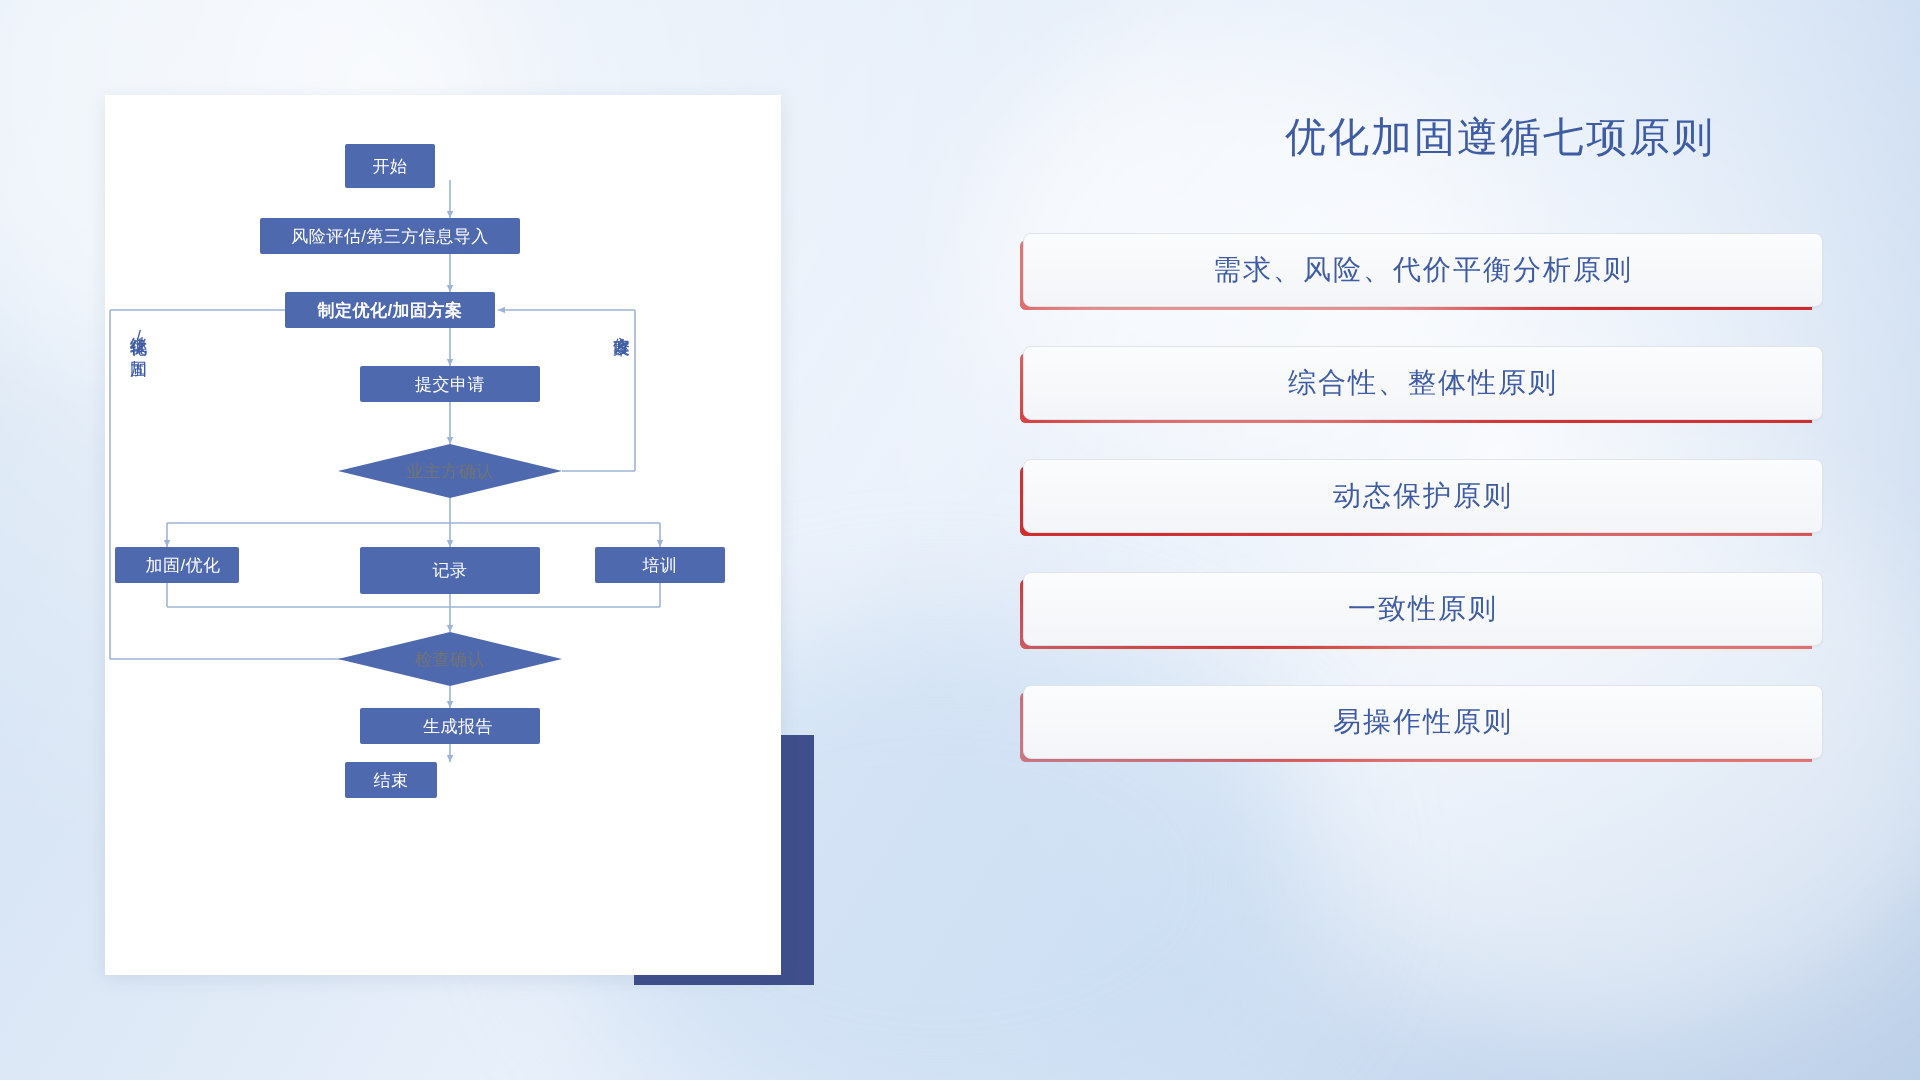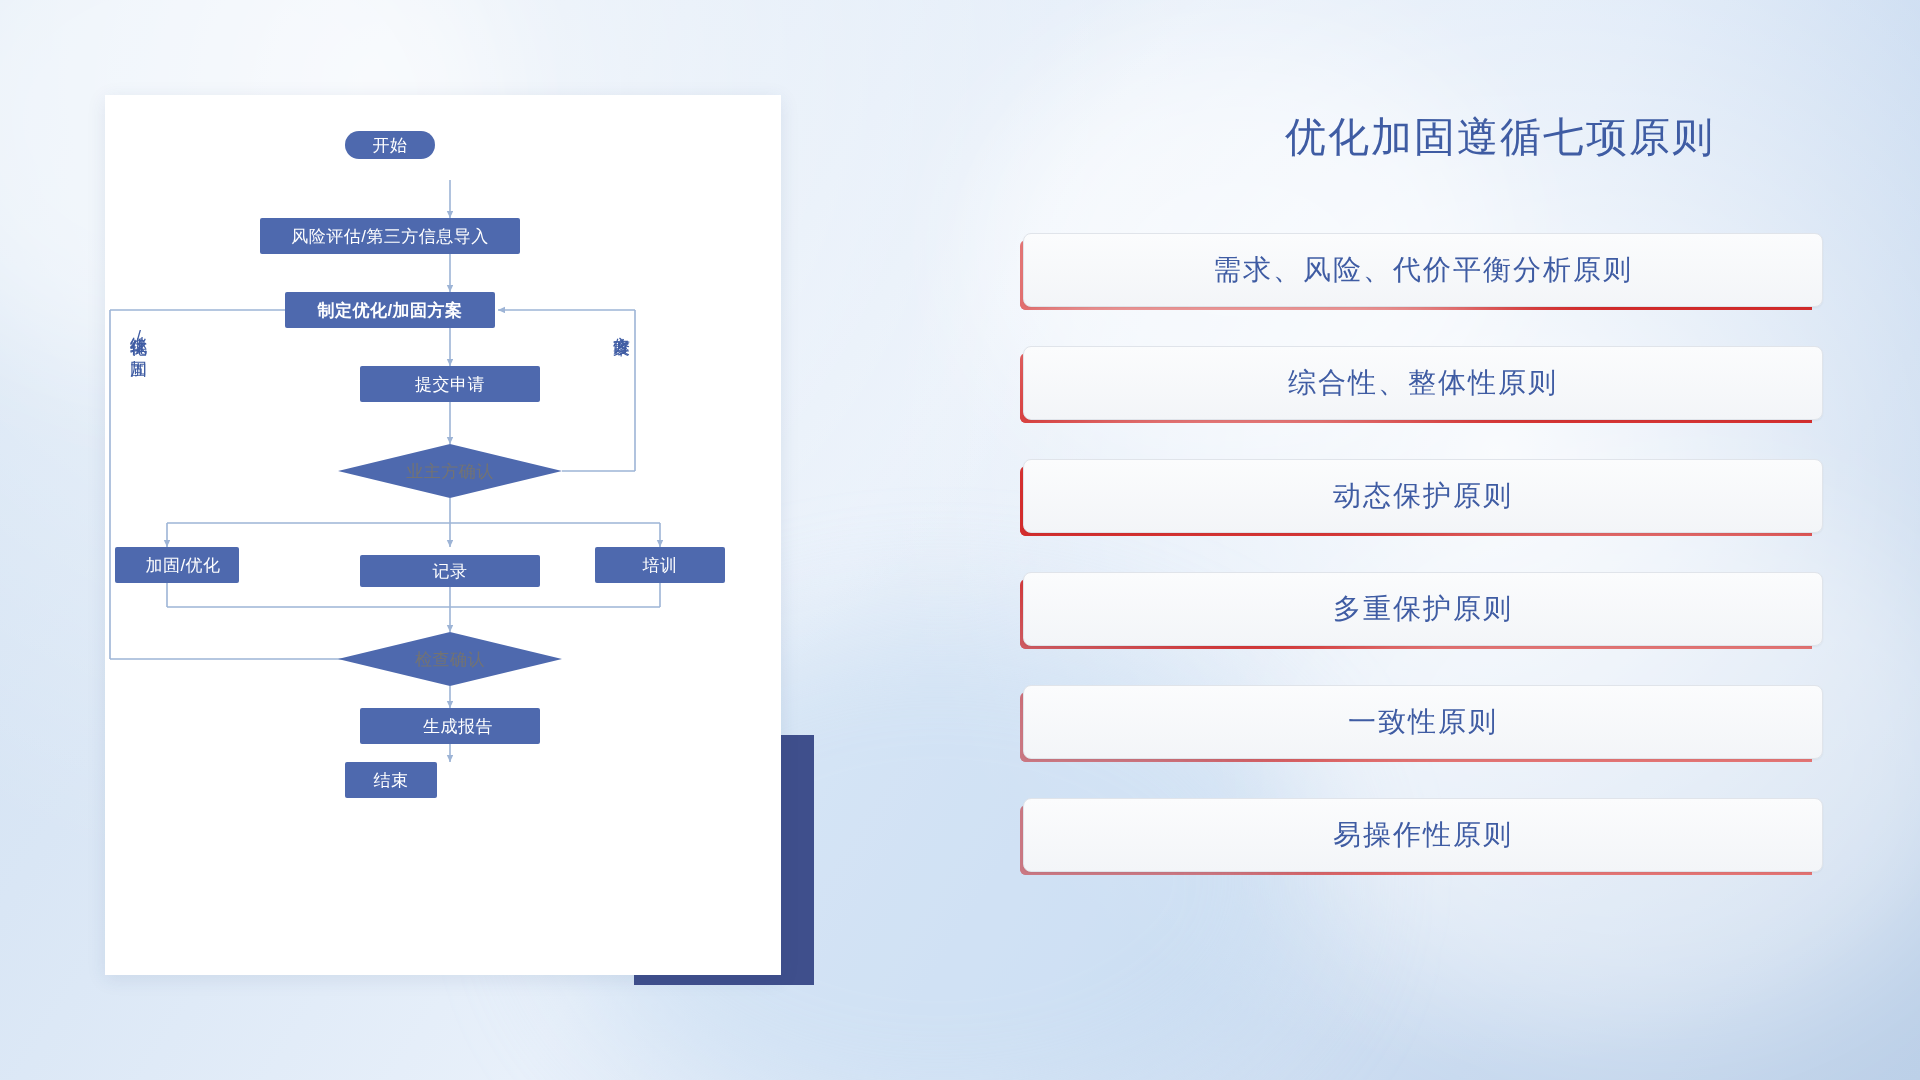--- a/index.html
+++ b/index.html
@@ -208,21 +208,21 @@
         <line x1="457" y1="376" x2="530" y2="376"></line>
         <line x1="530" y1="376" x2="530" y2="215"></line>
         <line x1="530" y1="215" x2="393" y2="215" marker-end="url(#arrow)"></line>
 
         <line x1="248" y1="564" x2="5" y2="564"></line>
         <line x1="5" y1="564" x2="5" y2="215"></line>
         <line x1="5" y1="215" x2="296" y2="215" marker-end="url(#arrow)"></line>
       </g>
     </svg>
 
-    <div class="node" style="left:240px; top:36px; width:90px; height:28px;border-radius:17px;">
+    <div class="node" style="left:240px; top:49px; width:90px; height:44px;">
       <span>开始</span>
     </div>
 
     <div class="node" style="left:155px; top:123px; width:260px; height:36px;">
       <span>风险评估/第三方信息导入</span>
     </div>
 
     <div class="node" style="left:180px; top:197px; width:210px; height:36px;font-weight:bold;">
       <span>制定优化/加固方案</span>
     </div>
@@ -233,21 +233,21 @@
 
     <div class="diamond-wrap" style="left:233px; top:349px; width:224px; height:54px;">
       <div class="diamond-shape"></div>
       <span class="diamond-label">业主方确认</span>
     </div>
 
     <div class="node" style="left:10px; top:452px; width:124px; height:36px;padding-left:12px;">
       <span>加固/优化</span>
     </div>
 
-    <div class="node" style="left:255px; top:452px; width:180px; height:32px;margin-top:8px;">
+    <div class="node" style="left:255px; top:452px; width:180px; height:47px;">
       <span>记录</span>
     </div>
 
     <div class="node" style="left:490px; top:452px; width:130px; height:36px;">
       <span>培训</span>
     </div>
 
     <div class="diamond-wrap" style="left:233px; top:537px; width:224px; height:54px;">
       <div class="diamond-shape"></div>
       <span class="diamond-label">检查确认</span>
@@ -276,23 +276,20 @@
     </div>
 
     <div class="principle">
       <span class="principle-text">综合性、整体性原则</span>
     </div>
 
     <div class="principle">
       <span class="principle-text">动态保护原则</span>
     </div>
 
-    <div class="principle">
-      <span class="principle-text">多重保护原则</span>
-    </div>
 
     <div class="principle">
       <span class="principle-text">一致性原则</span>
     </div>
 
 
     <div class="principle">
       <span class="principle-text">易操作性原则</span>
     </div>
 

